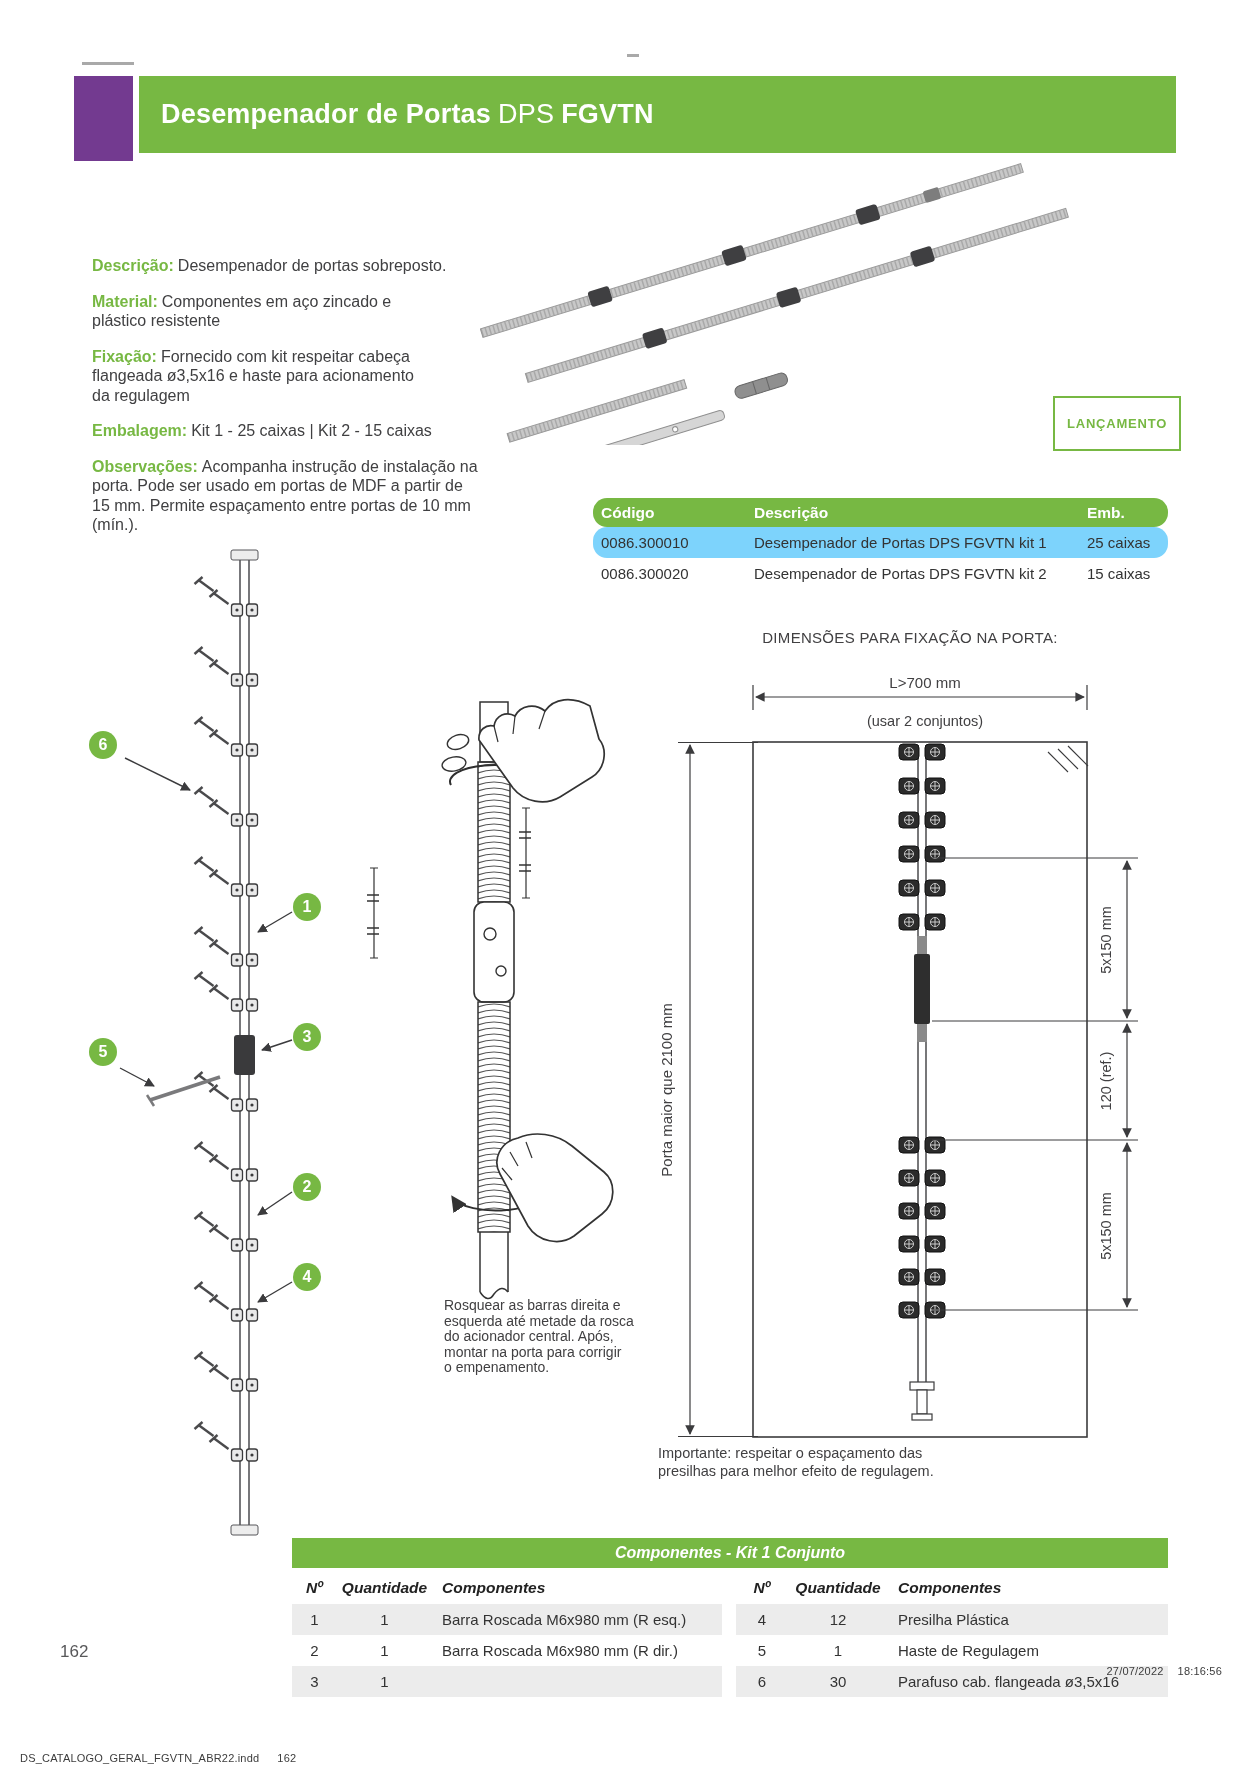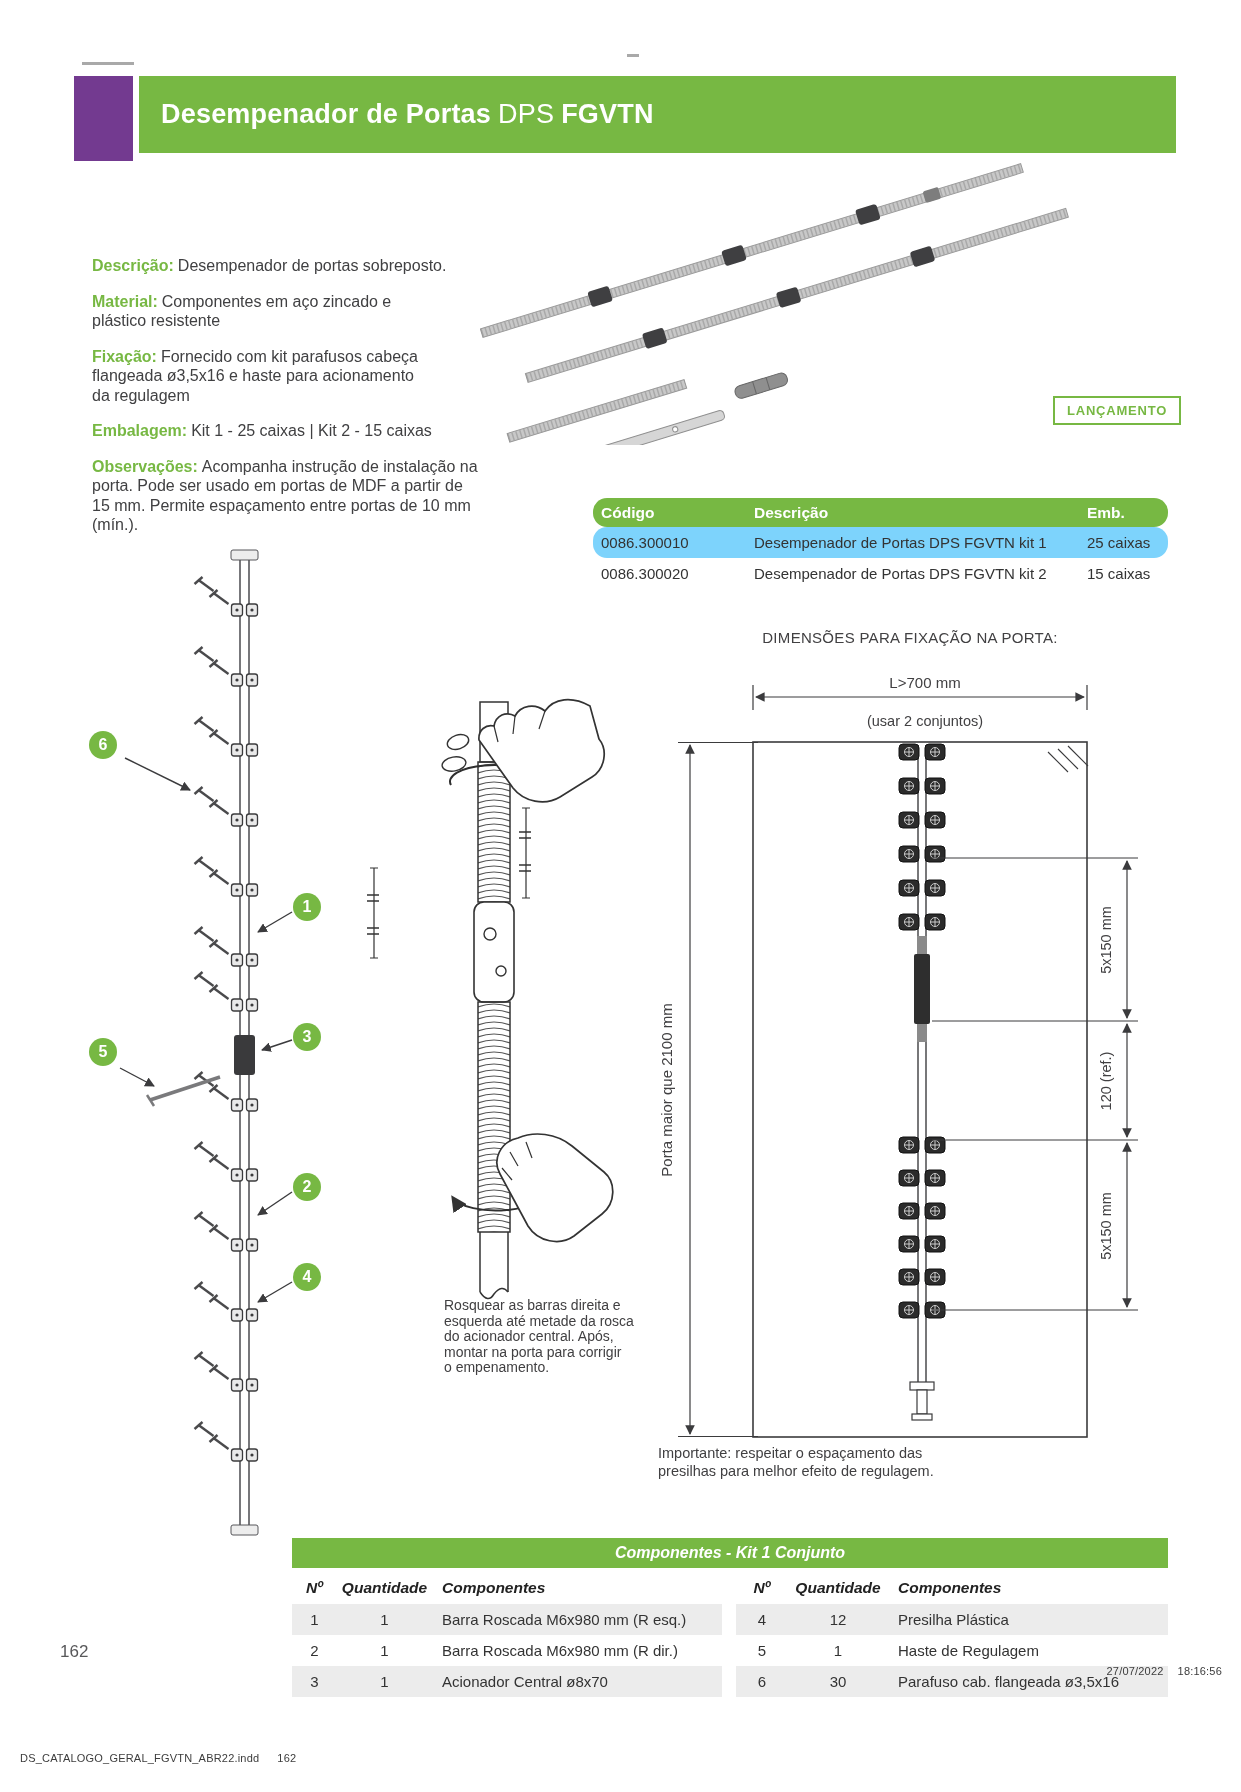--- a/index.html
+++ b/index.html
@@ -12,21 +12,21 @@
   .green-bar{background:#77b843;display:flex;align-items:center;}
   .page-title{color:#ffffff;font-size:27px;font-weight:bold;margin-left:22px;letter-spacing:.2px;}
   .page-title .thin{font-weight:300;margin:0 7px;}
   
   .desc{width:424px;font-size:16px;line-height:19.5px;color:#404042;}
   .desc .item{margin:16px;}
   .desc .lbl{color:#77b843;font-weight:bold;margin-right:4px;}
   .desc .txt{white-space:pre-line;}
   
   .badge{border:2px solid #77b843;color:#77b843;font-weight:bold;font-size:13px;
-         letter-spacing:.8px;padding:5px 12px;background:#fff;}
+         letter-spacing:.8px;padding:18px 12px;background:#fff;}
   
   .ctable{width:575px;font-size:15px;}
   .ctable .hrow,.ctable .drow{display:grid;grid-template-columns:153px 333px 89px;border-radius:14px;}
   .ctable .hrow{background:#77b843;color:#fff;font-weight:bold;height:29px;line-height:29px;font-size:15.5px;}
   .ctable .drow{height:31px;line-height:31px;color:#333;}
   .ctable .g{background:#7dd3fc;}
   .ctable .cell{padding-left:8px;overflow:hidden;white-space:nowrap;}
   
   .callout{width:28px;height:28px;border-radius:50%;background:#77b843;color:#fff;
            font-weight:bold;font-size:16px;display:flex;align-items:center;justify-content:center;}
@@ -63,21 +63,21 @@
   <div class="abs green-bar" style="left:139px;top:76px;width:1037px;height:77px;">
     <div class="page-title">
       <span>Desempenador de Portas</span><span class="thin">DPS</span><span>FGVTN</span>
     </div>
   </div>
 
   <div class="abs desc" style="left:76px;top:240px;">
     <div class="item"><span class="lbl">Descrição:</span><span class="txt">Desempenador de portas sobreposto.</span></div>
     <div class="item"><span class="lbl">Material:</span><span class="txt">Componentes em aço zincado e
 plástico resistente</span></div>
-    <div class="item"><span class="lbl">Fixação:</span><span class="txt">Fornecido com kit parafusos cabeça
+    <div class="item"><span class="lbl">Fixação:</span><span class="txt">Fornecido com kit respeitar cabeça
 flangeada ø3,5x16 e haste para acionamento
 da regulagem</span></div>
     <div class="item"><span class="lbl">Embalagem:</span><span class="txt">Kit 1 - 25 caixas | Kit 2 - 15 caixas</span></div>
     <div class="item"><span class="lbl">Observações:</span><span class="txt">Acompanha instrução de instalação na
 porta. Pode ser usado em portas de MDF a partir de
 15 mm. Permite espaçamento entre portas de 10 mm
 (mín.).</span></div>
   </div>
 
   <svg class="abs" style="left:480px;top:150px;" width="600" height="295" viewBox="0 0 600 295">
@@ -314,21 +314,20 @@
       <div class="c-c">Barra Roscada  M6x980 mm (R esq.)</div>
     </div>
     <div class="row">
       <div class="c-n">2</div>
       <div class="c-q">1</div>
       <div class="c-c">Barra Roscada  M6x980 mm (R dir.)</div>
     </div>
     <div class="row g">
       <div class="c-n">3</div>
       <div class="c-q">1</div>
-      <div class="c-c">Acionador Central ø8x70</div>
     </div>
   </div>
 
   <div class="abs comp right" style="left:736px;top:1572px;">
     <div class="row hd">
       <div class="c-n">Nº</div>
       <div class="c-q">Quantidade</div>
       <div class="c-c">Componentes</div>
     </div>
     <div class="row g">

